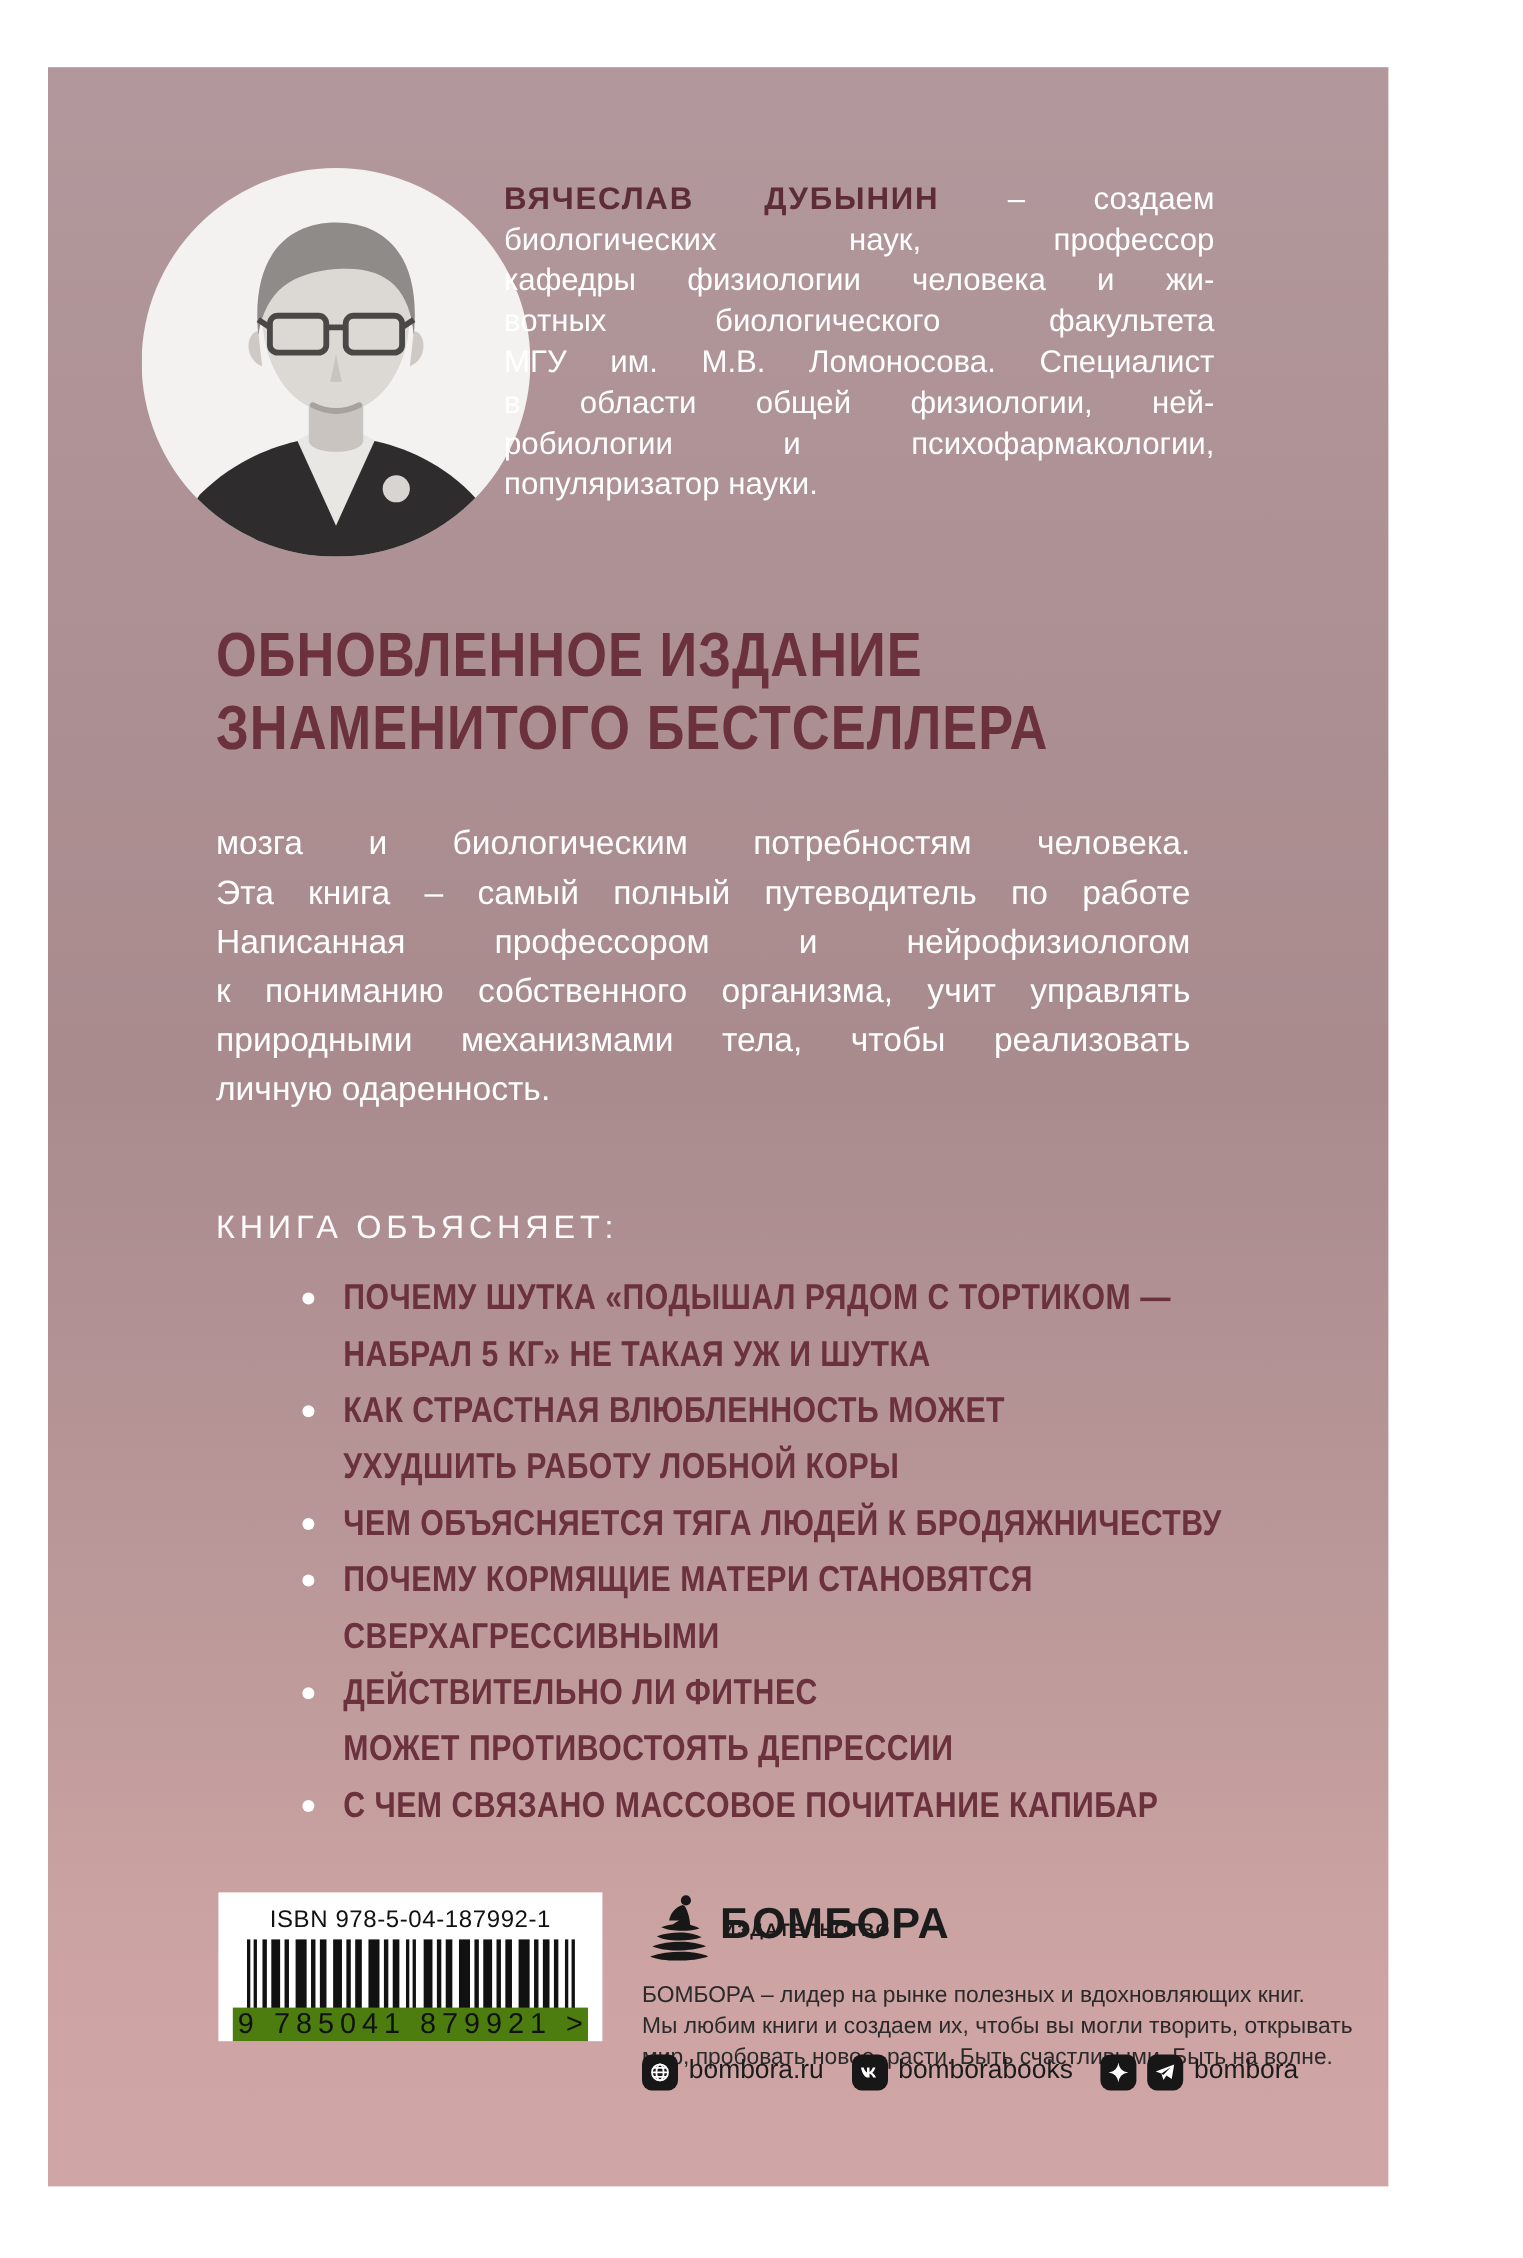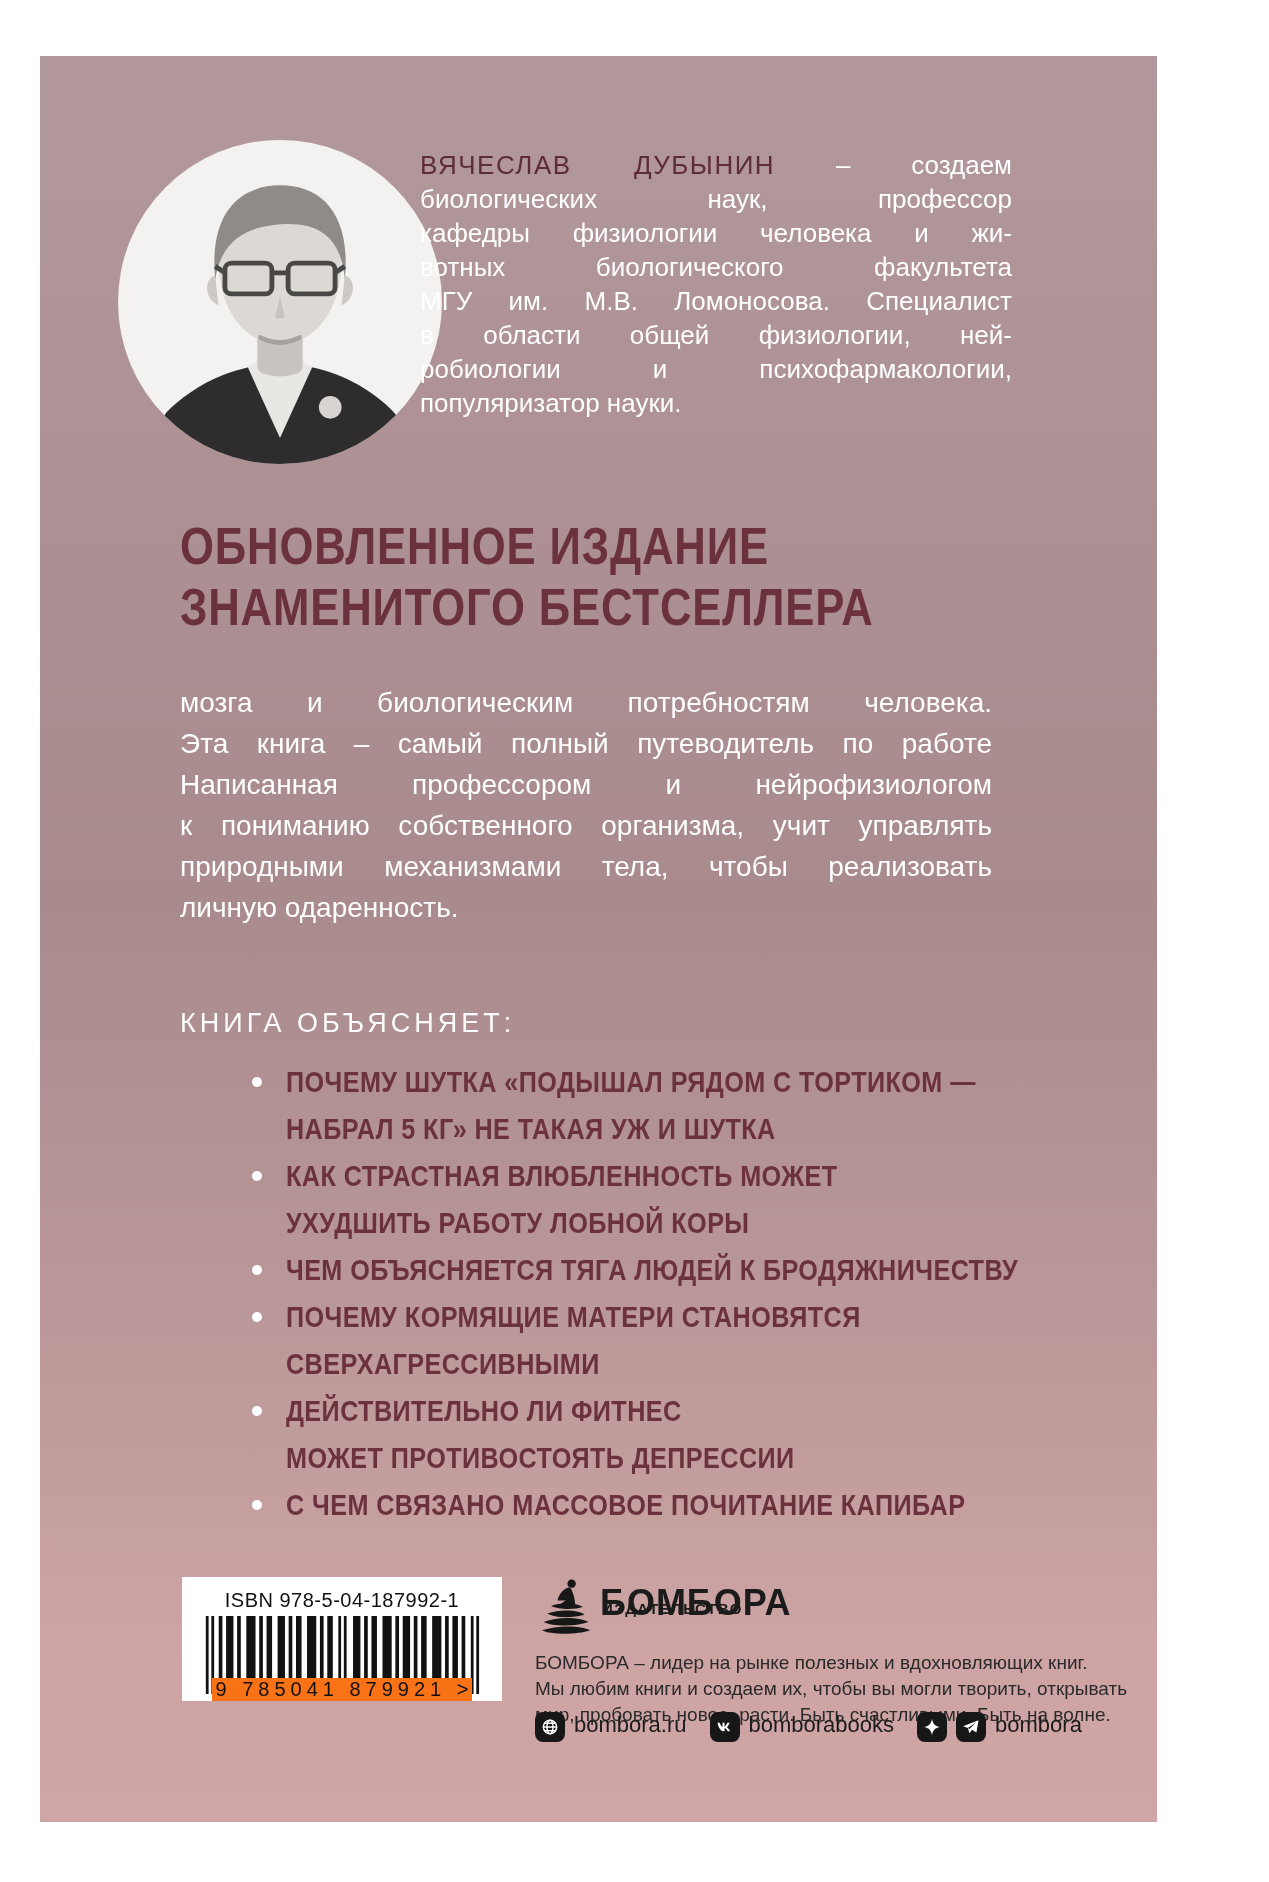--- a/index.html
+++ b/index.html
@@ -11,21 +11,21 @@
     position:absolute;left:40px;top:56px;width:1117px;height:1766px;
     background:linear-gradient(180deg,#b2989c 0%,#ac8f92 30%,#a98b8e 48%,#bb9899 72%,#cda4a3 90%,#cfa6a5 100%);
   }
   
   .photo{position:absolute;left:78px;top:84px;width:324px;height:324px;}
   
   .bio{position:absolute;left:380px;top:92px;width:592px;color:#ffffff;
        font-size:26px;line-height:34px;}
   .jline{display:block;text-align:justify;text-align-last:justify;white-space:normal;}
   .jline.last{text-align-last:left;}
-  .bio .name{color:#5e2c37;font-weight:400;letter-spacing:1.5px;}
+  .bio .name{color:#5e2c37;font-weight:700;letter-spacing:1.5px;}
   
   .headline{position:absolute;left:140px;top:460px;margin:0;color:#6b323e;
             font-size:52px;line-height:61px;font-weight:700;letter-spacing:1px;}
   .headline .hl{display:block;transform:scaleX(.84);transform-origin:left center;white-space:nowrap;}
   
   .desc{position:absolute;left:140px;top:626px;width:812px;color:#ffffff;
         font-size:28px;line-height:41px;}
   
   .list-title{position:absolute;left:140px;top:952px;color:#fdfcfc;
               font-size:27px;font-weight:500;letter-spacing:4px;}
@@ -35,22 +35,22 @@
   .points li{position:relative;padding-left:34px;margin:0;}
   .points .dot{position:absolute;left:0;top:19px;width:10px;height:10px;border-radius:50%;
                background:#ffffff;}
   .points .pl{display:block;transform:scaleX(.84);transform-origin:left center;
               white-space:nowrap;letter-spacing:.5px;}
   
   .isbn-box{position:absolute;left:142px;top:1521px;width:320px;height:124px;background:#ffffff;
             display:flex;flex-direction:column;align-items:center;}
   .isbn-label{margin-top:12px;color:#111111;font-size:20px;letter-spacing:.5px;}
   .barcode{margin-top:4px;width:276px;height:92px;}
-  .isbn-digits{color:#111111;font-size:20px;letter-spacing:5px;margin-top:-16px;
-               background:#f97316;position:relative;padding:0 4px;}
+  .isbn-digits{color:#111111;font-size:24px;letter-spacing:5px;margin-top:-16px;
+               background:#4d7c0f;position:relative;padding:0 4px;}
   .isbn-digits .gt{letter-spacing:0;}
   
   .pub-logo{position:absolute;left:498px;top:1522px;width:56px;height:58px;}
   .pub-name{position:absolute;left:560px;top:1526px;color:#1b1b1b;font-size:36px;font-weight:700;
             letter-spacing:1px;}
   .pub-sub{position:absolute;left:562px;top:1544px;color:#1b1b1b;font-size:15px;font-weight:700;
            letter-spacing:1.5px;}
   .blurb{position:absolute;left:495px;top:1594px;color:#2b2a2a;font-size:19px;line-height:26px;}
   .socials{position:absolute;left:495px;top:1656px;display:flex;gap:9px;
            color:#1b1b1b;font-size:22px;}

